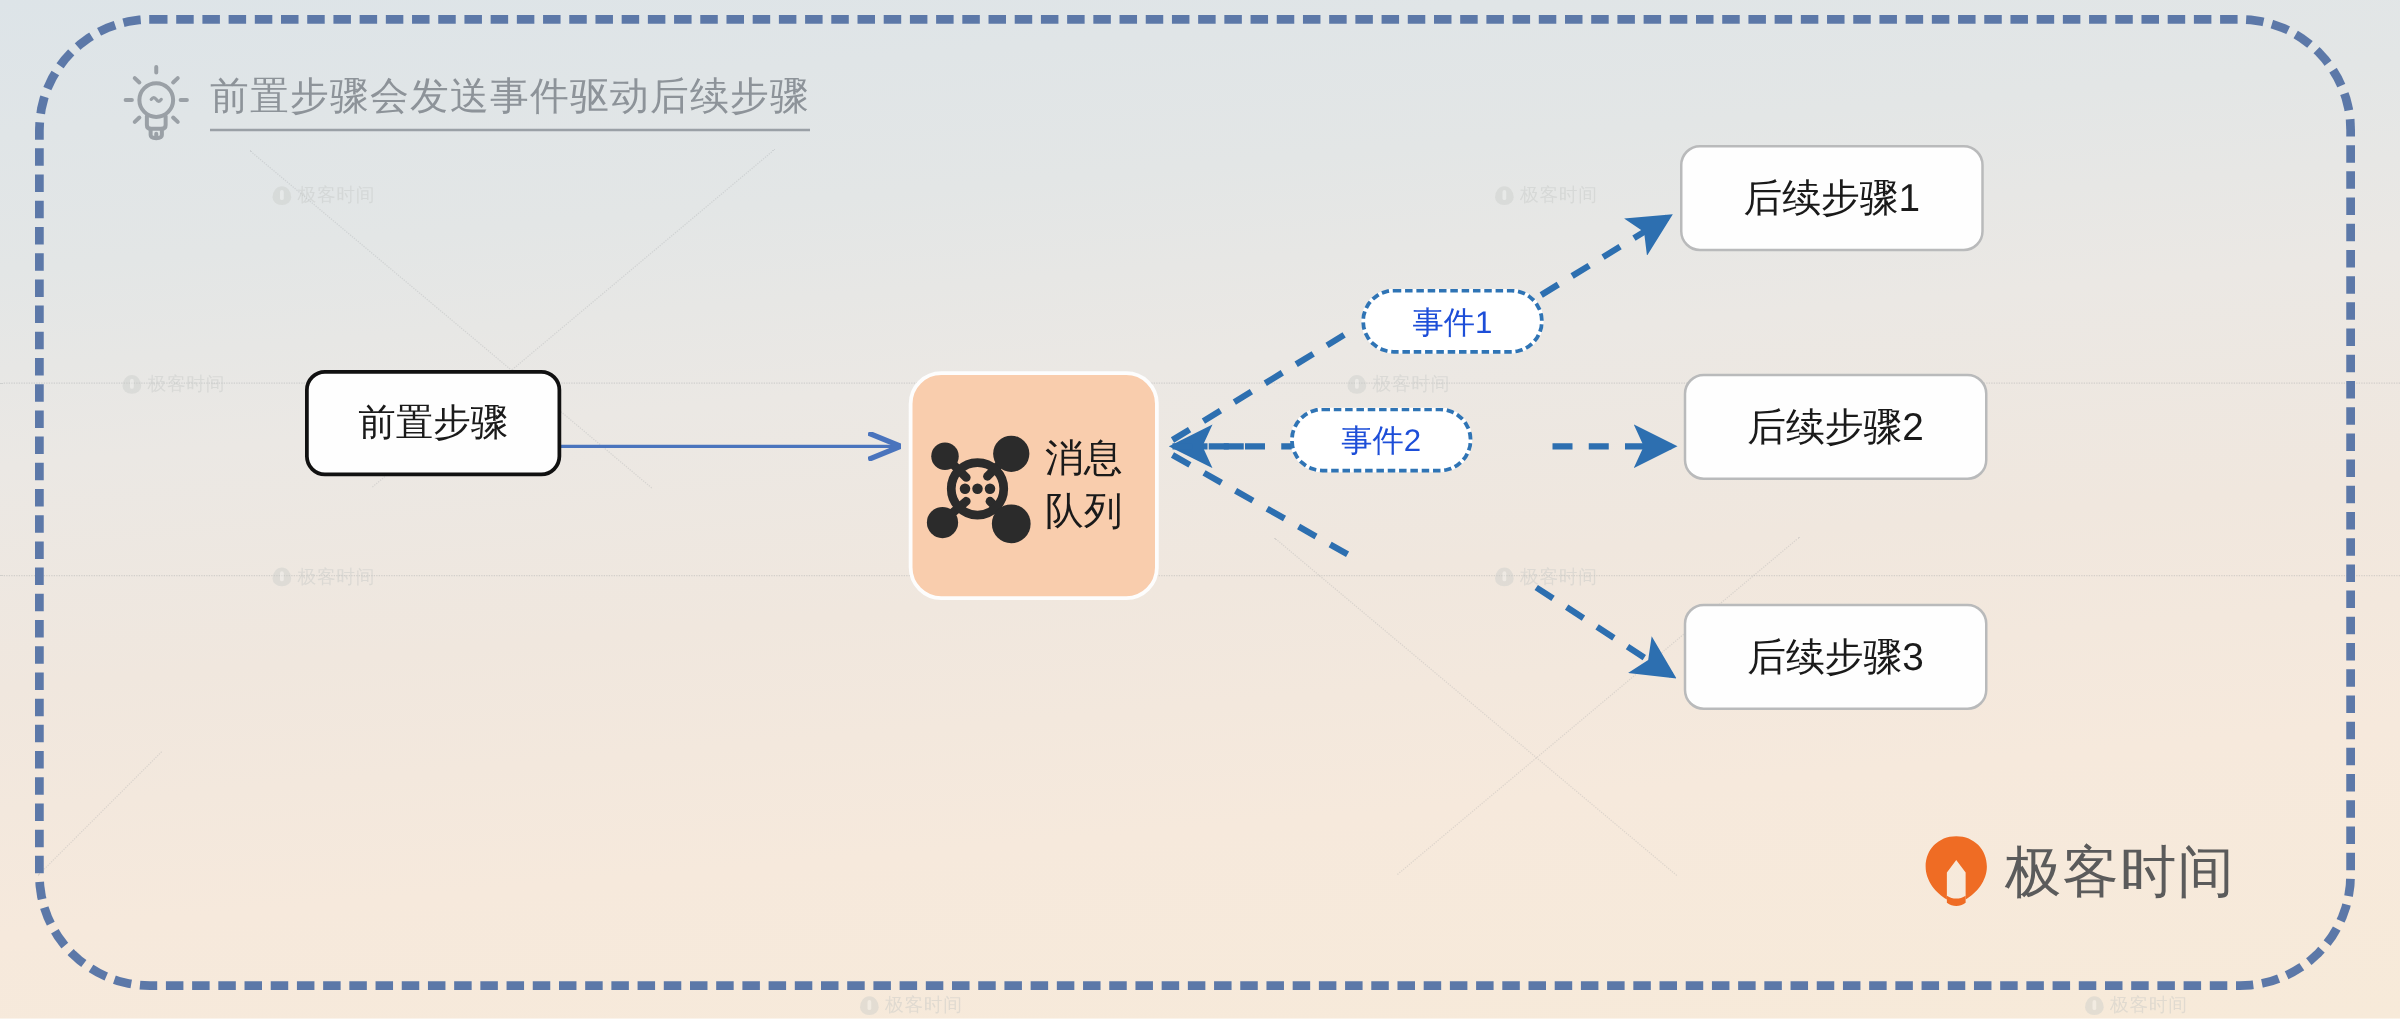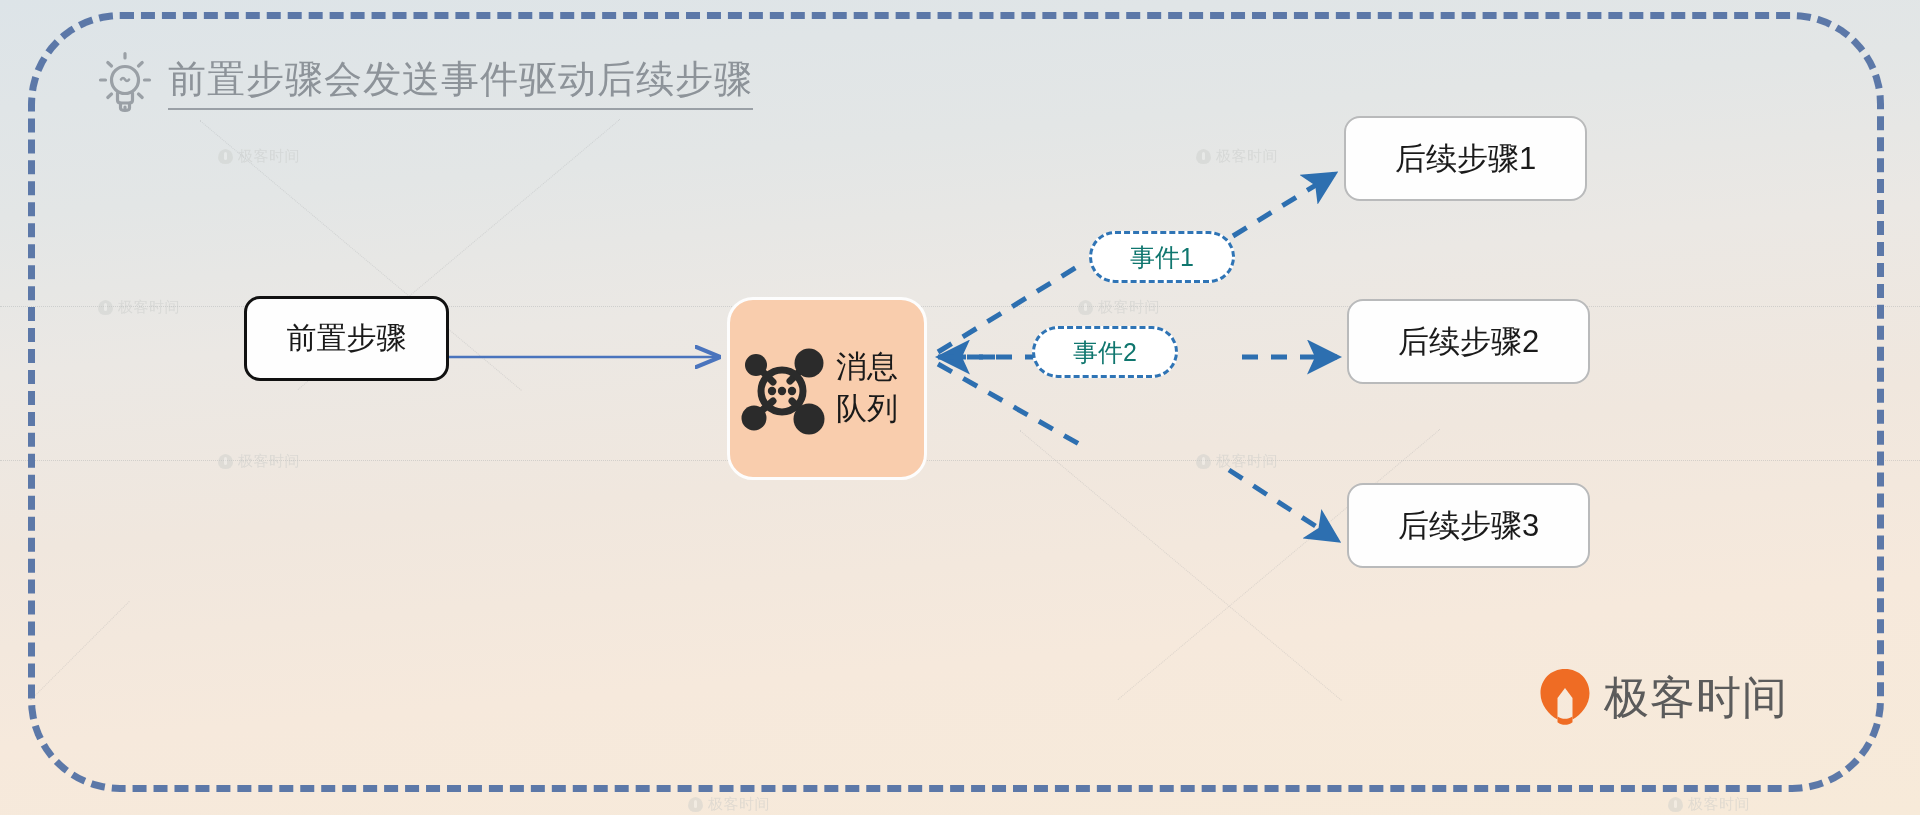--- a/index.html
+++ b/index.html
@@ -86,26 +86,27 @@
   .header {
     position: absolute;
     left: 96px;
     top: 52px;
     display: flex;
     align-items: center;
     gap: 14px;
   }
   .bulb-icon { width: 58px; height: 62px; display: block; }
   .header-title {
-    font-size: 38px;
+    font-size: 31px;
     color: #8d9399;
     letter-spacing: 1px;
     border-bottom: 2px solid #9aa0a6;
     padding-bottom: 4px;
     line-height: 1.25;
+    font-family: Liberation Mono, monospace;
   }
 
   
   .node {
     position: absolute;
     box-sizing: border-box;
     display: flex;
     align-items: center;
     justify-content: center;
     background: #fefefe;
@@ -147,21 +148,21 @@
     box-sizing: border-box;
     display: flex;
     align-items: center;
     justify-content: center;
     background: #ffffff;
     border: 3px dashed #2f74b5;
     border-radius: 26px;
     width: 146px;
     height: 52px;
     font-size: 25px;
-    color: #0f766e;
+    color: #1d4ed8;
   }
   .pill1 { left: 1089px; top: 231px; }
   .pill2 { left: 1032px; top: 326px; }
   .pill3 { left: 1083px; top: 424px; }
 
   
   .edges { position: absolute; inset: 0; pointer-events: none; }
 
   
   .brand {

